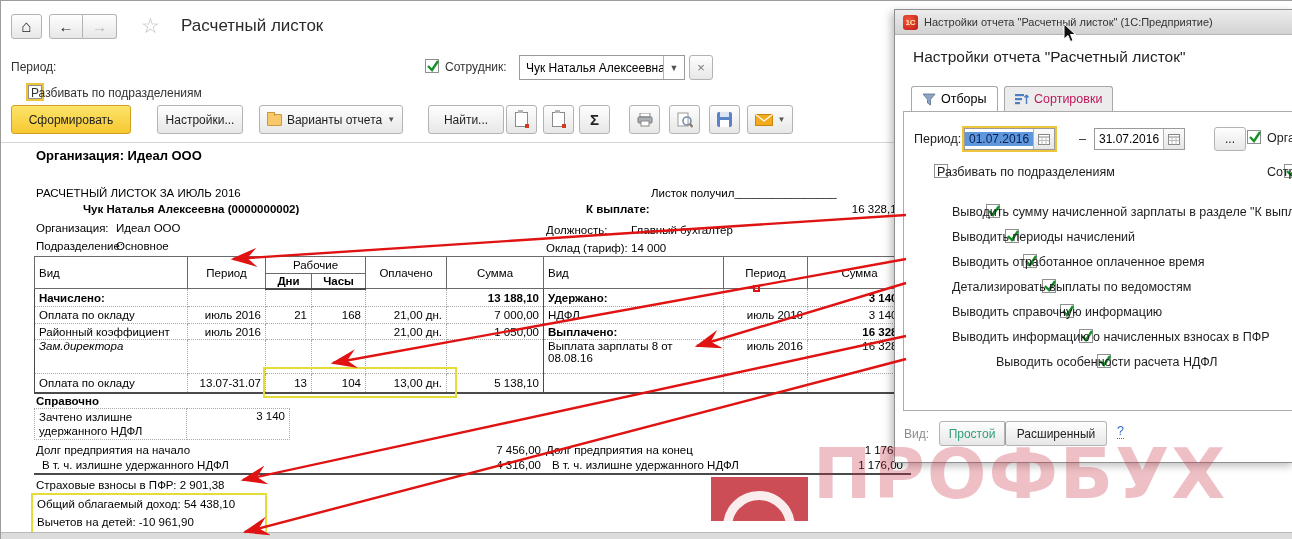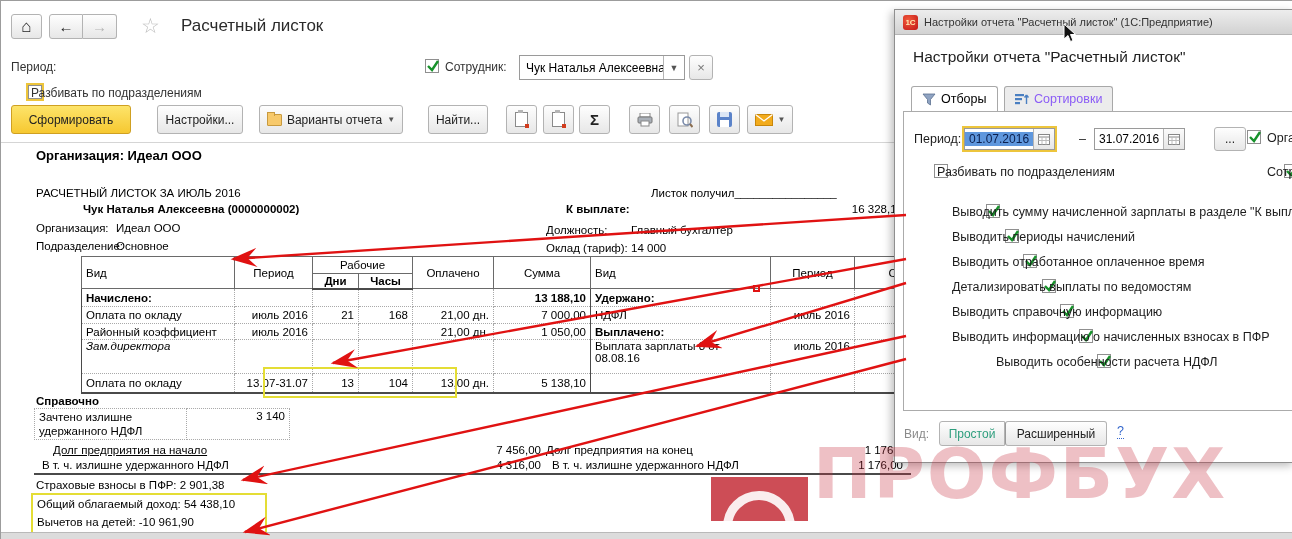--- a/index.html
+++ b/index.html
@@ -12,21 +12,21 @@
   .btn.yellow{background:linear-gradient(#fde46a,#f6c831);border-color:#cfa022;font-weight:normal;}
   .lbl{font:12px "Liberation Sans",sans-serif;color:#333;white-space:nowrap;}
   .cb{display:inline-block;width:14px;height:14px;background:#fff;border:1px solid #8f8f8f;
       box-sizing:border-box;position:relative;}
   .cb svg{position:absolute;left:-1px;top:-3px;}
   .cb.focus{outline:2px solid #edc53c;outline-offset:0px;}
   
   .rep{font:11.5px "Liberation Sans",sans-serif;white-space:nowrap;}
   .b{font-weight:bold;}
   .i{font-style:italic;}
-  table.paytbl{border-collapse:collapse;table-layout:fixed;font:11.5px "Liberation Sans",sans-serif;margin-left:47px;}
+  table.paytbl{border-collapse:collapse;table-layout:fixed;font:11.5px "Liberation Sans",sans-serif;}
   table.paytbl td{border:1px dotted #a9a9a9;padding:0 4px;white-space:nowrap;overflow:hidden;box-sizing:border-box;}
   table.paytbl tr.hd td{border:1px solid #6a6a6a;text-align:center;}
   table.paytbl{border:1px solid #4a4a4a;}
   table.paytbl tr.hd2 td{border-bottom:2px solid #4a4a4a;font-weight:bold;}
   table.paytbl td.num{text-align:right;}
   table.paytbl td.sep{border-left:1px solid #4a4a4a;}
   table.paytbl tr.last td{border-bottom:2px solid #4a4a4a;}
   .ybox{position:absolute;border:2px solid #e4dd35;background:transparent;pointer-events:none;}
   
   #dialog{position:absolute;left:893px;top:8px;width:399px;height:452px;background:#fff;
@@ -35,21 +35,21 @@
           background:linear-gradient(#ededed,#d2d2d2);border-bottom:1px solid #b5b5b5;
           display:flex;align-items:center;gap:6px;padding:0 8px;box-sizing:border-box;}
   #dlg-titlebar .t{font:11px "Liberation Sans",sans-serif;color:#333;}
   .onec{width:15px;height:15px;border-radius:3px;background:radial-gradient(circle at 35% 35%,#f25a3c,#c11616);
         color:#ffe9b0;font:bold 8px "Liberation Sans",sans-serif;display:flex;align-items:center;justify-content:center;}
   .dlg-h{font:15.5px "Liberation Sans",sans-serif;color:#1f1f1f;}
   .tab{position:absolute;height:25px;display:flex;align-items:center;gap:5px;padding:0 10px;
        font:12.5px "Liberation Sans",sans-serif;border:1px solid #a8a8a8;border-bottom:none;
        border-radius:3px 3px 0 0;box-sizing:border-box;}
   .tab.active{background:#fff;z-index:2;}
-  .tab.inactive{background:#ececec;color:#8b5cf6;}
+  .tab.inactive{background:#ececec;color:#be185d;}
   #dlg-panel{position:absolute;left:8px;top:101px;width:400px;height:298px;border:1px solid #ababab;background:#fff;}
   .opt-label{font:12.5px "Liberation Sans",sans-serif;color:#1d1d1d;white-space:nowrap;}
   .datefield{display:inline-flex;align-items:center;border:1px solid #9a9a9a;background:#fff;height:22px;box-sizing:border-box;}
   .datefield .val{font:12px "Liberation Sans",sans-serif;padding:0 4px;}
   .calbtn{width:20px;height:20px;margin:0;border-left:1px solid #b5b5b5;background:linear-gradient(#fbfbfb,#e6e6e6);
           display:flex;align-items:center;justify-content:center;}
   .selblue{background:#5f97dd;color:#0b1f4e;}
   .focusring{outline:2px solid #edc53c;}
   
   #wm-text{position:absolute;left:812px;top:432px;font:bold 70px "DejaVu Sans",sans-serif;
@@ -105,21 +105,21 @@
   
   <div class="abs btn yellow" style="left:10px;top:104px;width:120px;height:29px;">Сформировать</div>
   <div class="abs btn" style="left:156px;top:104px;width:86px;height:29px;">Настройки...</div>
   <div class="abs btn" style="left:258px;top:104px;width:144px;height:29px;">
     <span style="display:inline-block;width:13px;height:10px;background:#f7c96b;border:1px solid #c89a3f;border-radius:1px;position:relative;">
         <span style="position:absolute;left:-1px;top:-3px;width:6px;height:3px;background:#f7c96b;border:1px solid #c89a3f;border-bottom:none;"></span>
       </span>
     <span>Варианты отчета</span>
     <span style="font-size:8px;color:#555;">▼</span>
   </div>
-  <div class="abs btn" style="left:427px;top:104px;width:60px;height:29px;">Найти...</div>
+  <div class="abs btn" style="left:427px;top:104px;width:76px;height:29px;">Найти...</div>
   <div class="abs btn" style="left:505px;top:104px;width:31px;height:29px;">
     <span style="display:inline-block;width:11px;height:13px;border:1px solid #8a8a8a;background:#fff;position:relative;">
         <span style="position:absolute;left:2px;top:-3px;width:5px;height:3px;background:#b5b5b5;"></span>
         <span style="position:absolute;right:-2px;bottom:-2px;width:4px;height:4px;background:#d23c1e;"></span>
       </span>
   </div>
   <div class="abs btn" style="left:542px;top:104px;width:31px;height:29px;">
     <span style="display:inline-block;width:11px;height:13px;border:1px solid #8a8a8a;background:#fff;position:relative;">
         <span style="position:absolute;left:2px;top:-3px;width:5px;height:3px;background:#b5b5b5;"></span>
         <span style="position:absolute;right:-2px;bottom:-2px;width:4px;height:4px;background:#d23c1e;"></span>
@@ -156,21 +156,21 @@
       </svg>
     <span style="font-size:8px;color:#555;">▼</span>
   </div>
   <div class="abs" style="left:0;top:141px;width:893px;height:1px;background:#d5d5d5;"></div>
 
   
   <div class="abs rep b" style="left:35px;top:147px;font-size:13px;">Организация: Идеал ООО</div>
   <div class="abs rep" style="left:35px;top:168px;margin-top:18px;">РАСЧЕТНЫЙ ЛИСТОК ЗА ИЮЛЬ 2016</div>
   <div class="abs rep" style="left:650px;top:186px;">Листок получил________________</div>
   <div class="abs rep b" style="left:35px;top:202px;margin-left:47px;">Чук Наталья Алексеевна (0000000002)</div>
-  <div class="abs rep b" style="left:545px;top:202px;padding-left:20px;">К выплате:</div>
+  <div class="abs rep b" style="left:565px;top:202px;padding-left:20px;">К выплате:</div>
   <div class="abs rep b num-cut" style="left:750px;top:202px;width:152px;">16 328,10</div>
   <div class="abs rep" style="left:35px;top:221px;">Организация:</div>
   <div class="abs rep" style="left:115px;top:221px;">Идеал ООО</div>
   <div class="abs rep" style="left:545px;top:223px;">Должность:</div>
   <div class="abs rep" style="left:630px;top:223px;">Главный бухгалтер</div>
   <div class="abs rep" style="left:35px;top:239px;">Подразделение:</div>
   <div class="abs rep" style="left:115px;top:239px;">Основное</div>
   <div class="abs rep" style="left:545px;top:241px;">Оклад (тариф):</div>
   <div class="abs rep" style="left:630px;top:241px;">14 000</div>
 
@@ -259,21 +259,21 @@
     </tr>
   </tbody>
     </table>
   <div class="redsq" style="left:752px;top:284px;"></div>
   <div class="ybox" style="left:262px;top:366px;width:190px;height:27px;z-index:5;"></div>
 
   
   <div class="abs rep b" style="left:35px;top:394px;">Справочно</div>
   <div class="abs" style="left:33px;top:407px;width:153px;height:32px;border:1px dotted #a9a9a9;box-sizing:border-box;font:11.5px 'Liberation Sans',sans-serif;padding:1px 4px;line-height:1.25;">Зачтено излишне удержанного НДФЛ</div>
   <div class="abs" style="left:185px;top:407px;width:104px;height:32px;border:1px dotted #a9a9a9;box-sizing:border-box;font:11.5px 'Liberation Sans',sans-serif;padding:1px 4px;text-align:right;">3 140</div>
-  <div class="abs rep" style="left:52px;top:443px;text-decoration:underline;">Долг предприятия на начало</div>
+  <div class="abs rep" style="left:35px;top:443px;">Долг предприятия на начало</div>
   <div class="abs rep num-cut" style="left:420px;top:443px;width:120px;">7 456,00</div>
   <div class="abs rep" style="left:545px;top:443px;">Долг предприятия на конец</div>
   <div class="abs rep num-cut" style="left:780px;top:443px;width:122px;">1 176,0</div>
   <div class="abs rep" style="left:41px;top:458px;">В т. ч. излишне удержанного НДФЛ</div>
   <div class="abs rep num-cut" style="left:420px;top:458px;width:120px;">4 316,00</div>
   <div class="abs rep" style="left:551px;top:458px;">В т. ч. излишне удержанного НДФЛ</div>
   <div class="abs rep num-cut" style="left:780px;top:458px;width:122px;">1 176,00</div>
   <div class="abs" style="left:33px;top:472px;width:877px;height:2px;background:#4a4a4a;"></div>
   <div class="abs rep" style="left:35px;top:478px;">Страховые взносы в ПФР: 2 901,38</div>
   <div class="ybox" style="left:30px;top:492px;width:232px;height:42px;"></div>

